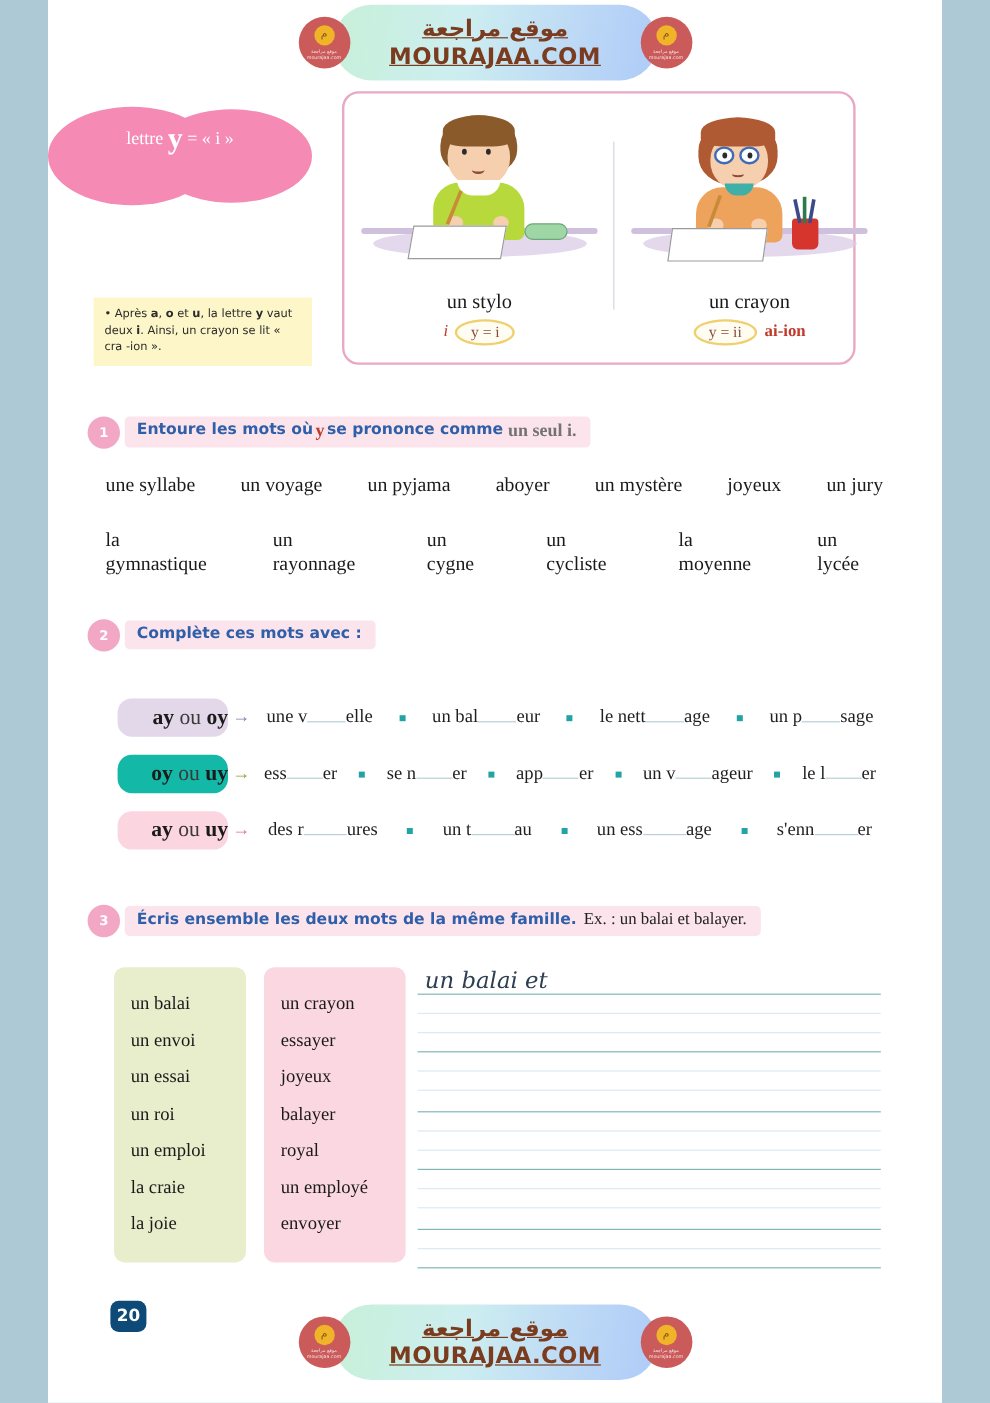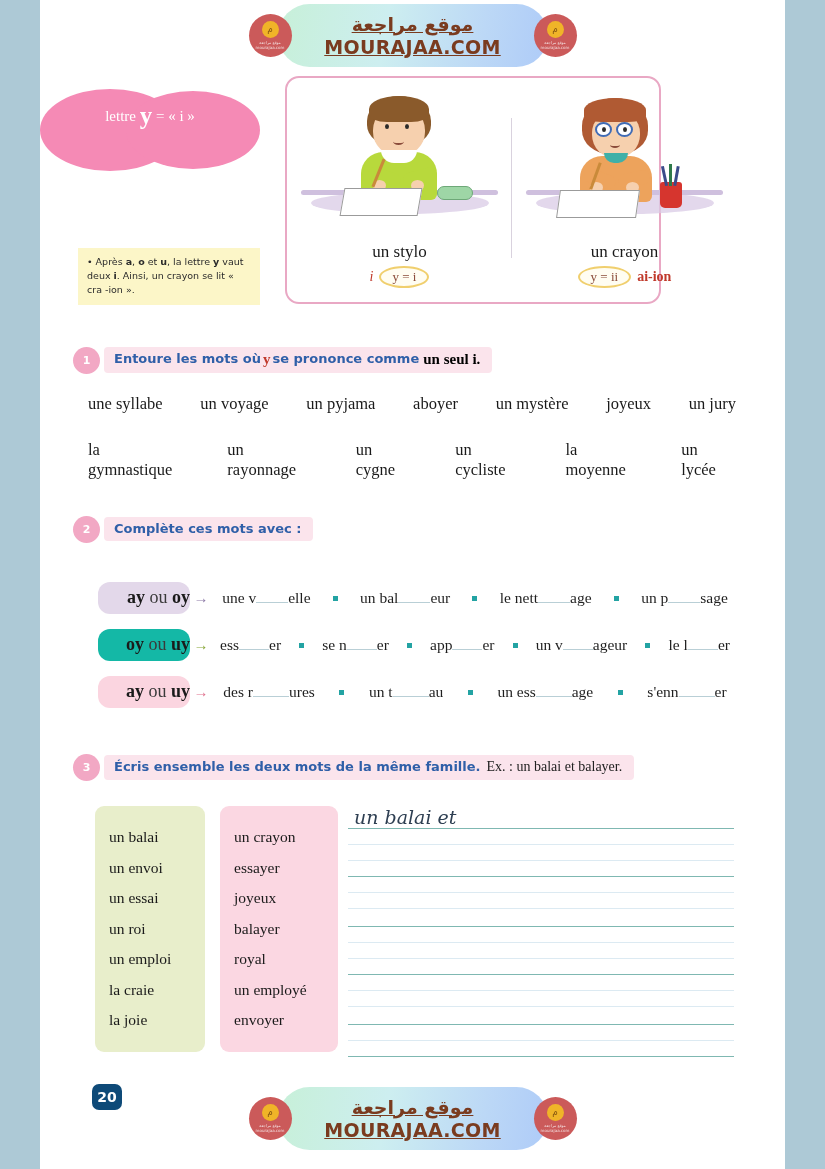--- a/index.html
+++ b/index.html
@@ -93,21 +93,21 @@
     width: 182px; padding: 7px 9px 8px 9px;
     background: #fcf6c8;
     font-family: "DejaVu Sans", sans-serif;
     font-size: 9.5px; line-height: 14px; color: #2b2b2b;
   }
   .note b { font-weight: bold; }
 
   
   .illus {
     position: absolute; left: 285px; top: 76px;
-    width: 376px; height: 228px;
+    width: 428px; height: 228px;
     background: #ffffff;
     border: 2px solid #e9a8c4;
     border-radius: 14px;
     text-decoration: underline;
   }
   .ill-half { position: absolute; top: 0; width: 225px; height: 228px; }
   .ill-left { left: 0; }
   .ill-right { left: 225px; }
   .divider {
     position: absolute; left: 224px; top: 40px;
@@ -161,21 +161,21 @@
     box-shadow: 0 0 0 3px #f2a8c4;
   }
   .ex-band {
     margin-left: 7px; background: #fbe4ec; border-radius: 4px;
     padding: 4px 12px 5px 10px; display: flex; align-items: flex-start; gap: 0;
     font-family: "DejaVu Sans", sans-serif; font-weight: bold;
     font-size: 13px; color: #2f5fa8; white-space: nowrap;
   }
   .ex-band .hl-y { color: #c0392b; font-family: "Liberation Serif", serif; font-size: 15px; padding: 0 2px; }
   .ex-band .hl-red {
-    color: #000000; font-family: "Liberation Serif", serif;
+    color: #737373; font-family: "Liberation Serif", serif;
     font-weight: bold; font-size: 15px; padding-left: 4px;
   }
   .ex-band .plain {
     color: #222; font-family: "Liberation Serif", serif;
     font-weight: normal; font-size: 14px; padding-left: 6px;
   }
 
   
   .wordrow {
     position: absolute; left: 88px; width: 648px;

